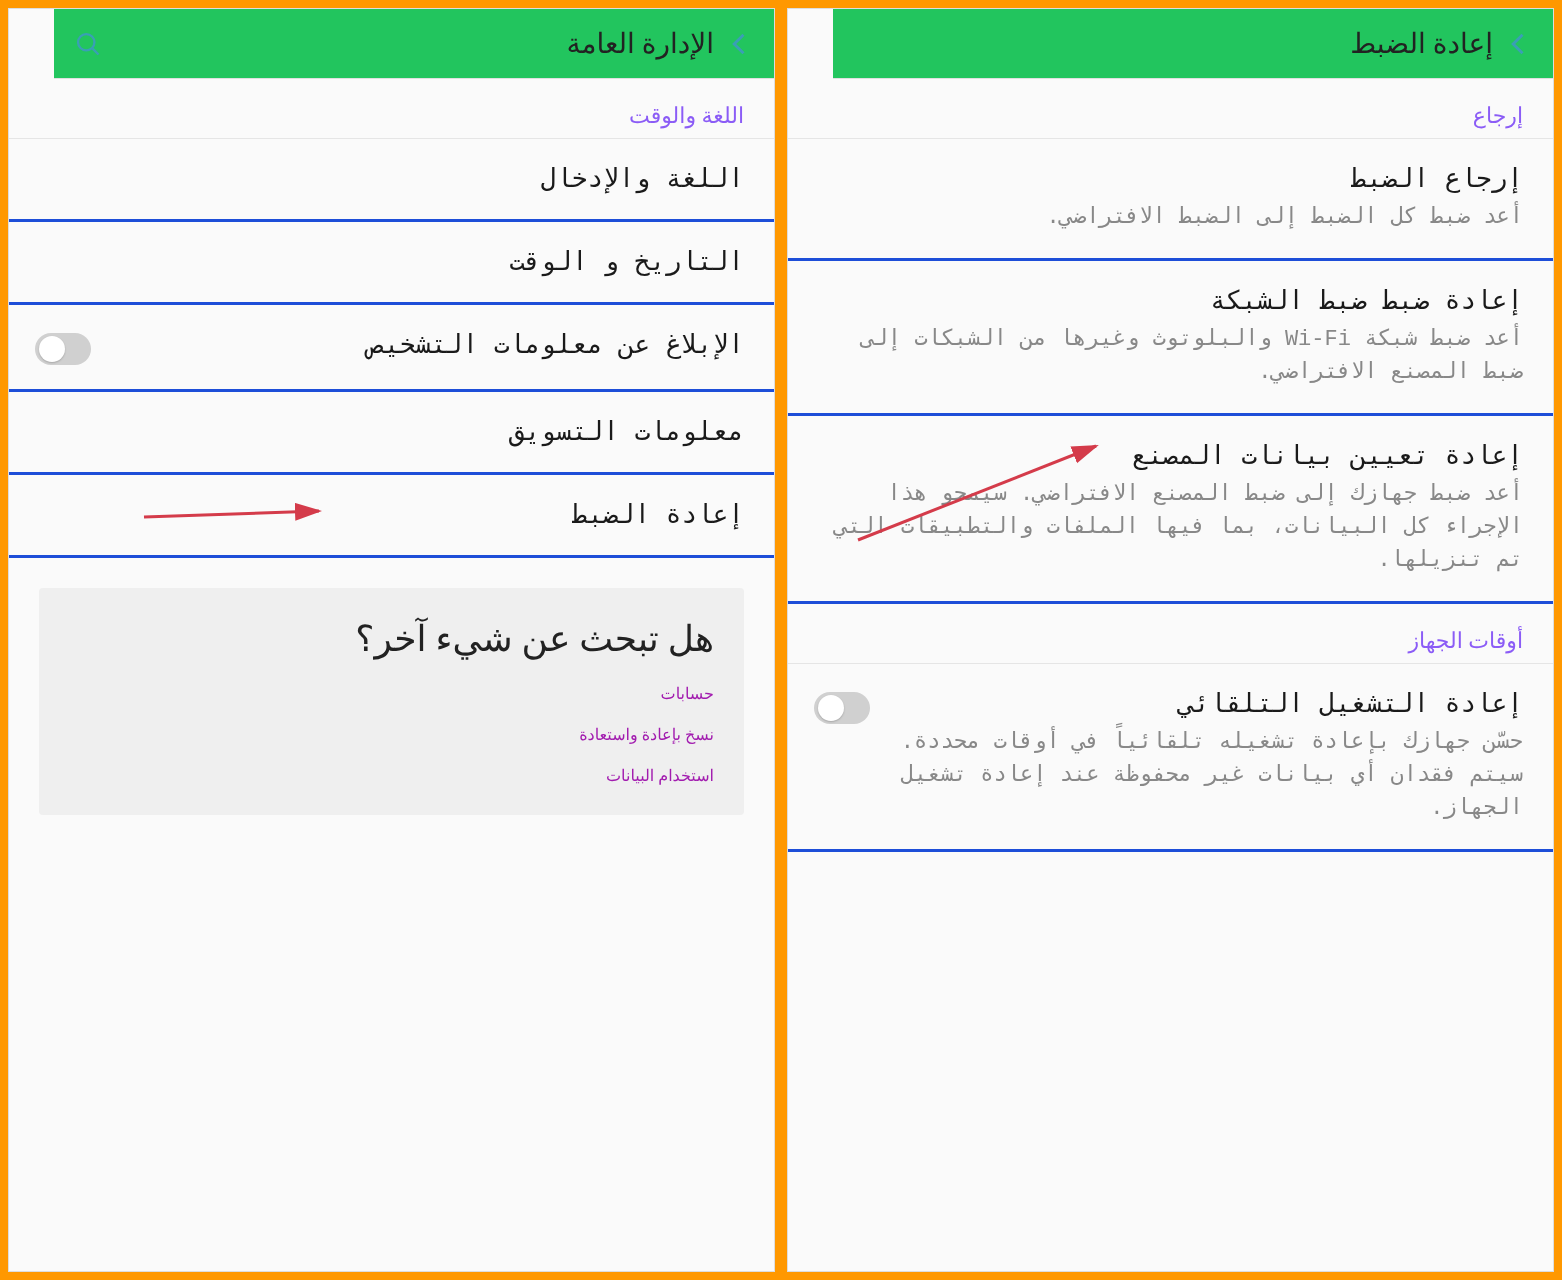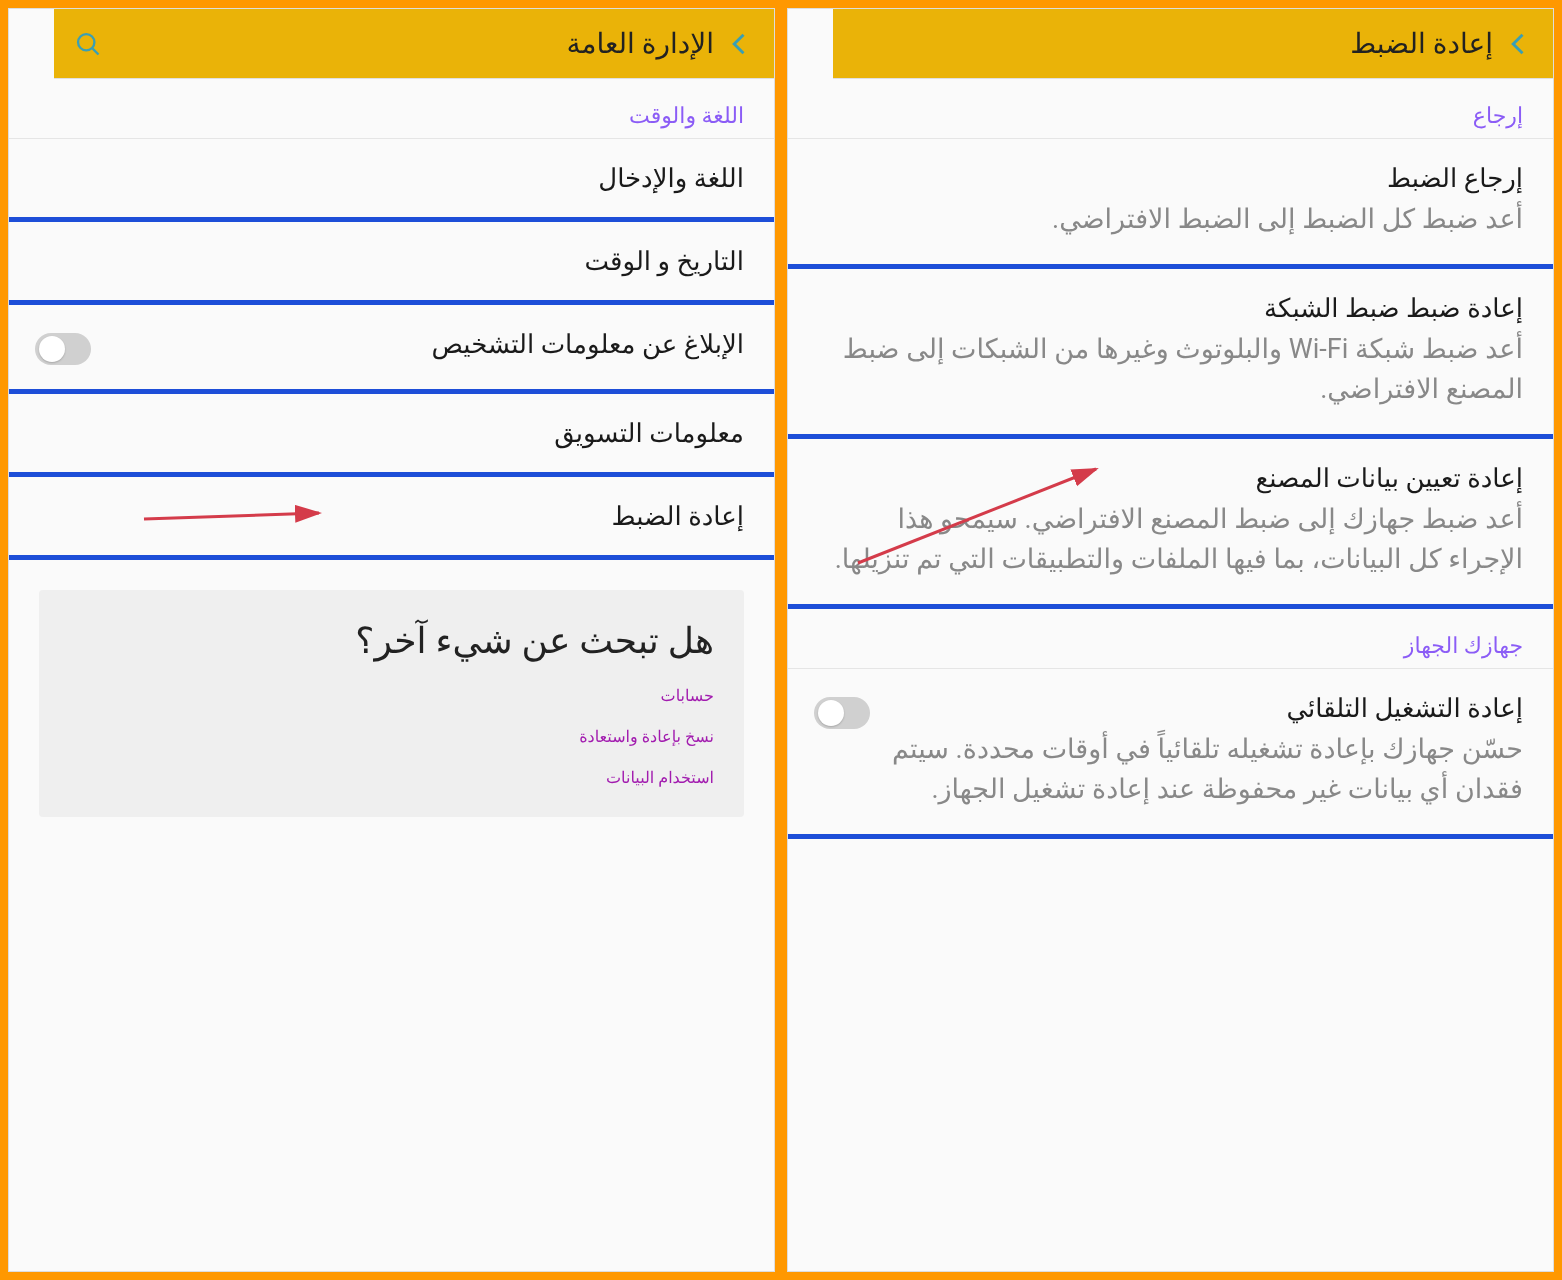--- a/index.html
+++ b/index.html
@@ -29,21 +29,21 @@
       flex-direction: column;
       overflow: hidden;
       position: relative;
     }
     .header {
       display: flex;
       align-items: center;
       padding: 18px 20px;
       border-bottom: 1px solid #e0e0e0;
       direction: rtl;
-      background: #eab308;
+      background: #22c55e;
       margin-left: 45px;
     }
     .back-chevron {
       width: 28px;
       height: 28px;
       stroke: #3a9fb5;
       stroke-width: 2.5;
       fill: none;
       margin-left: 12px;
       flex-shrink: 0;
@@ -68,30 +68,31 @@
       overflow-y: auto;
     }
     .section-header {
       color: #8b5cf6;
       font-size: 22px;
       padding: 24px 30px 10px 30px;
       border-bottom: 1px solid #e5e5e5;
     }
     .item {
       padding: 24px 30px;
-      border-bottom: 5px solid #1d4ed8;
+      border-bottom: 3px solid #1d4ed8;
       position: relative;
+      font-family: Liberation Mono, monospace;
     }
     .item-title {
       font-size: 26px;
       color: #1a1a1a;
       font-weight: 400;
     }
     .item-subtitle {
-      font-size: 27px;
+      font-size: 22px;
       color: #888;
       margin-top: 6px;
       line-height: 1.5;
     }
     .item.with-toggle {
       display: flex;
       align-items: flex-start;
       justify-content: space-between;
       gap: 20px;
       padding-left: 26px;
@@ -219,21 +220,21 @@
         <div class="item-subtitle">أعد ضبط جهازك إلى ضبط المصنع الافتراضي. سيمحو هذا الإجراء كل البيانات، بما فيها الملفات والتطبيقات التي تم تنزيلها.</div>
         <svg class="arrow" style="left:60px; top:22px; width:260px; height:110px;" viewBox="0 0 260 110">
           <defs>
             <marker id="ah2" markerWidth="10" markerHeight="10" refX="8" refY="3" orient="auto">
               <path d="M0,0 L9,3 L0,6 Z" fill="#d43b4a"></path>
             </marker>
           </defs>
           <line x1="10" y1="102" x2="248" y2="8" stroke="#d43b4a" stroke-width="3" marker-end="url(#ah2)"></line>
         </svg>
       </div>
-      <div class="section-header">جهازك الجهاز</div>
+      <div class="section-header">أوقات الجهاز</div>
       <div class="item with-toggle">
         <div class="item-text">
           <div class="item-title">إعادة التشغيل التلقائي</div>
           <div class="item-subtitle">حسّن جهازك بإعادة تشغيله تلقائياً في أوقات محددة. سيتم فقدان أي بيانات غير محفوظة عند إعادة تشغيل الجهاز.</div>
         </div>
         <div class="toggle"></div>
       </div>
     </div>
   </div>
 

